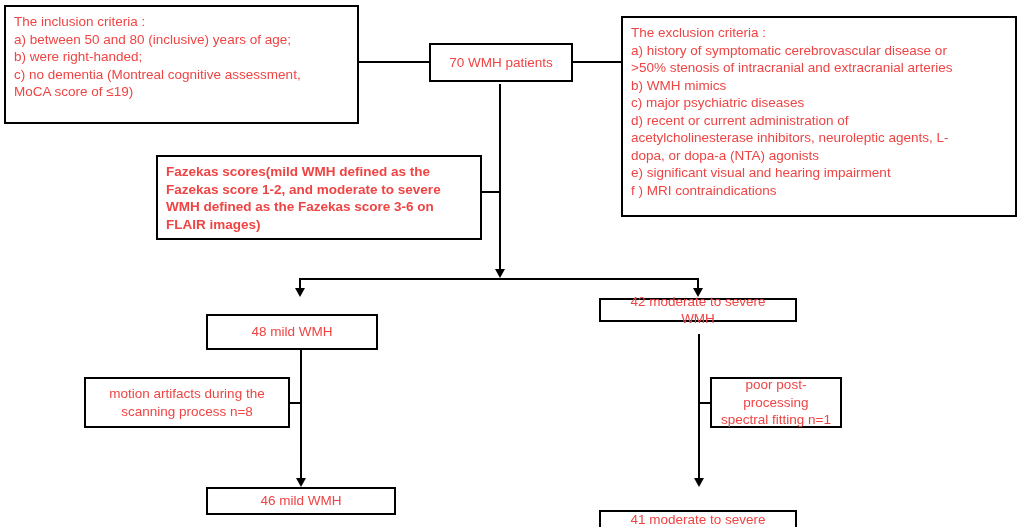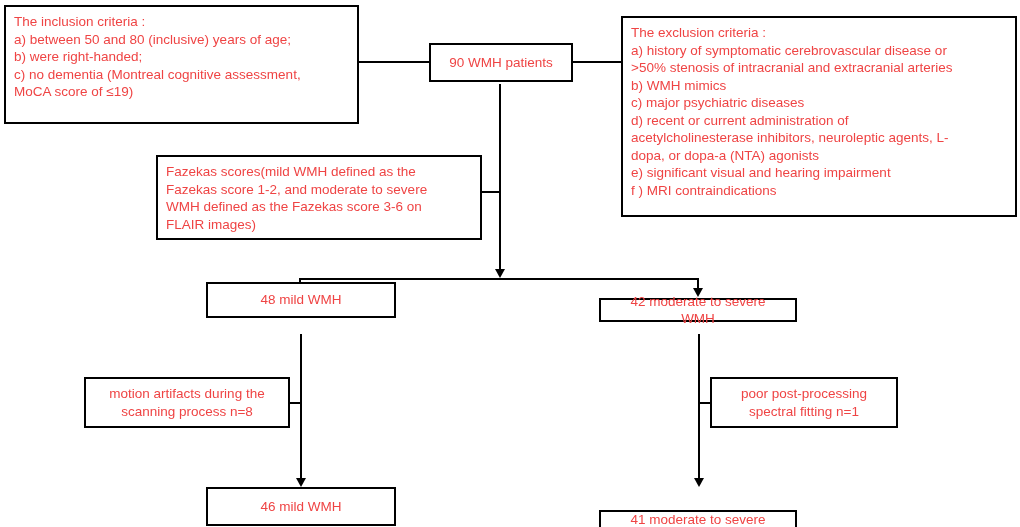--- a/index.html
+++ b/index.html
@@ -41,20 +41,21 @@
     align-items: center;
     justify-content: center;
   }
   .box.align-center .txt {
     text-align: center;
     padding: 0 4px;
   }
   .box.pad-left .txt {
     text-align: left;
     padding: 6px 6px 6px 8px;
+    font-weight: bold;
   }
   
   .hline {
     position: absolute;
     background: #000000;
     height: 2px;
     z-index: 2;
   }
   .vline {
     position: absolute;
@@ -119,50 +120,50 @@
 b) WMH mimics
 c) major psychiatric diseases
 d) recent or current administration of
 acetylcholinesterase inhibitors, neuroleptic agents, L-
 dopa, or dopa-a (NTA) agonists
 e) significant visual and hearing impairment
 f ) MRI contraindications</span>
   </div>
 
   <div class="box align-center" style="left:429px; top:43px; width:144px; height:39px;">
-    <span class="txt">90 WMH patients</span>
+    <span class="txt">70 WMH patients</span>
   </div>
 
   <div class="box pad-left" style="left:156px; top:155px; width:326px; height:85px;">
     <span class="txt">Fazekas scores(mild WMH defined as the
 Fazekas score 1-2, and moderate to severe
 WMH defined as the Fazekas score 3-6 on
 FLAIR images)</span>
   </div>
 
-  <div class="box align-center" style="left:206px; top:282px; width:190px; height:36px;">
+  <div class="box align-center" style="left:206px; top:314px; width:172px; height:36px;">
     <span class="txt">48 mild WMH</span>
   </div>
 
   <div class="box align-center" style="left:599px; top:298px; width:198px; height:24px;">
     <span class="txt">42 moderate to severe
 WMH</span>
   </div>
 
   <div class="box align-center" style="left:84px; top:377px; width:206px; height:51px;">
     <span class="txt">motion artifacts during the
 scanning process n=8</span>
   </div>
 
-  <div class="box align-center" style="left:710px; top:377px; width:188px; height:51px;">
+  <div class="box align-center" style="left:710px; top:377px; width:132px; height:51px;">
     <span class="txt">poor post-processing
 spectral fitting n=1</span>
   </div>
 
-  <div class="box align-center" style="left:206px; top:487px; width:190px; height:39px;">
+  <div class="box align-center" style="left:206px; top:487px; width:190px; height:28px;">
     <span class="txt">46 mild WMH</span>
   </div>
 
   <div class="box align-center" style="left:599px; top:510px; width:198px; height:36px;">
     <span class="txt">41 moderate to severe
 WMH</span>
   </div>
 
 </div>
 

